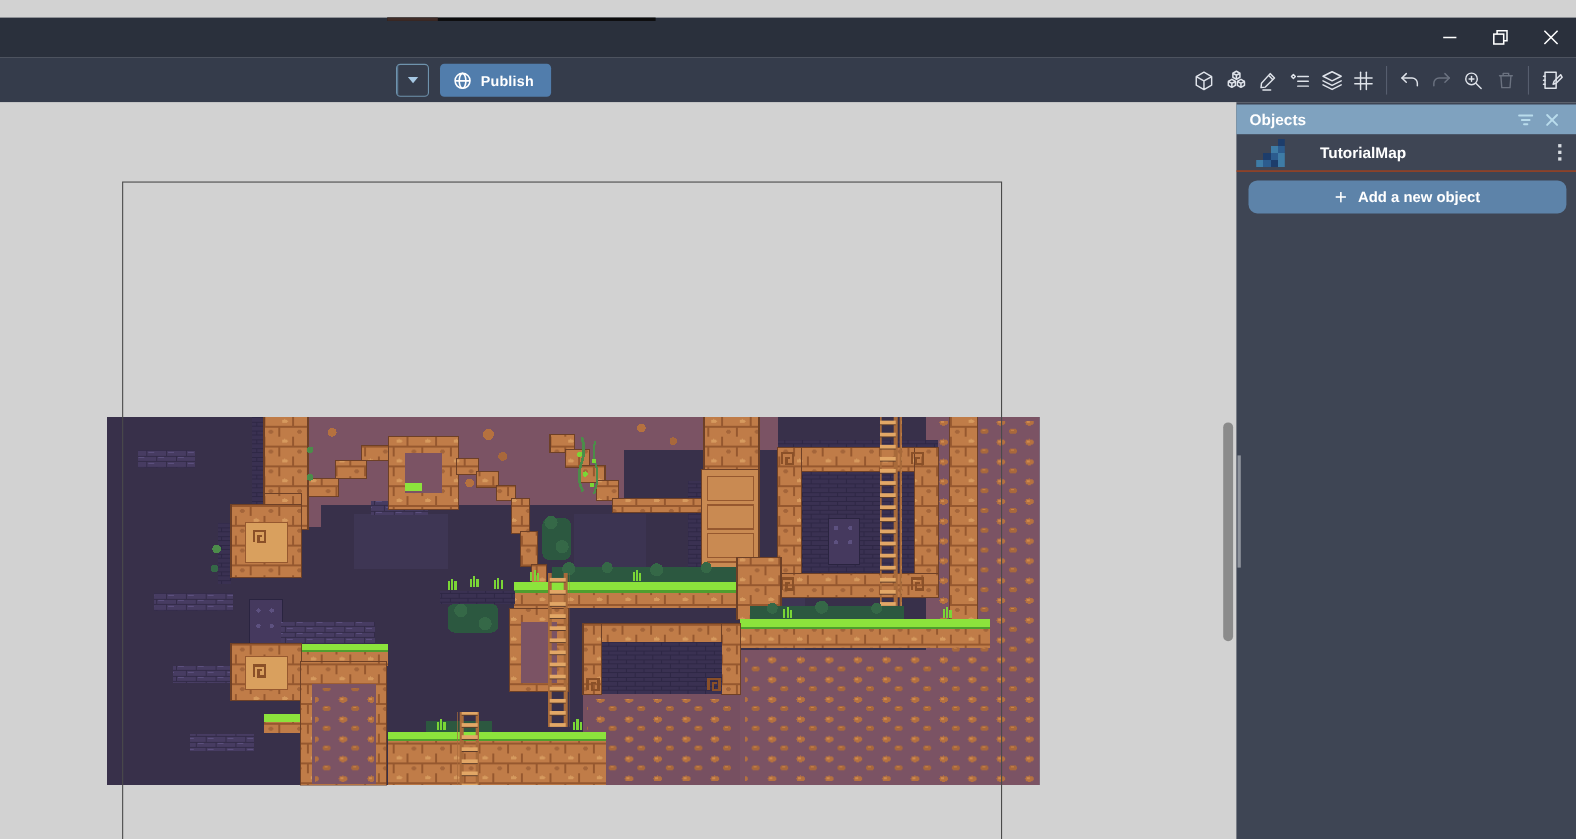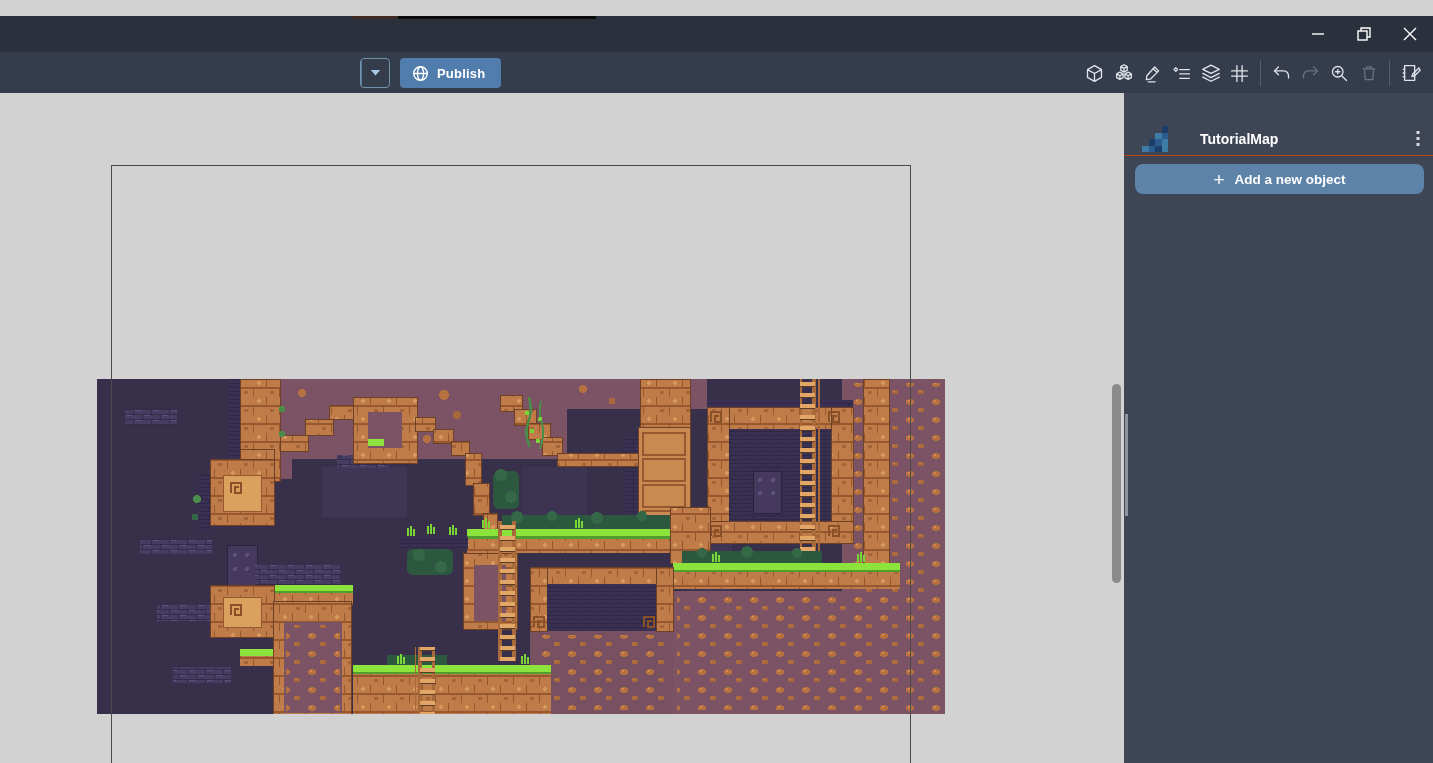--- a/index.html
+++ b/index.html
@@ -419,20 +419,35 @@
         <circle cx="100" cy="120" r="4" fill="#4c8c4a"></circle>
           <circle cx="98" cy="138" r="3.4" fill="#356847"></circle>
       </svg>
 
       <div class="scene-frame"></div>
       <div class="sb-canvas"></div>
       <div class="sb-panel-thin"></div>
     </div>
 
     <div class="panel">
+      <div class="panel-header">
+        <span class="title">Objects</span>
+        <div class="ph-icon">
+          <svg width="14" height="12" viewBox="0 0 14 12">
+              <line x1="1" y1="2" x2="13" y2="2"></line>
+              <line x1="3.5" y1="6" x2="10.5" y2="6"></line>
+              <line x1="5.5" y1="10" x2="8.5" y2="10"></line>
+            </svg>
+        </div>
+        <div class="ph-icon">
+          <svg width="12" height="12" viewBox="0 0 12 12">
+              <path d="M1.5 1.5 L10.5 10.5 M10.5 1.5 L1.5 10.5"></path>
+            </svg>
+        </div>
+      </div>
 
       <div class="obj-row">
         <svg class="obj-thumb" viewBox="0 0 24 24" shape-rendering="crispEdges">
           <g>
             <rect x="18" y="0" width="6" height="6" fill="#1d3d6b"></rect>
             <rect x="12" y="6" width="6" height="6" fill="#3e7ca6"></rect>
               <rect x="18" y="6" width="6" height="6" fill="#2c5c8e"></rect>
             <rect x="6" y="12" width="6" height="6" fill="#1d3d6b"></rect>
               <rect x="12" y="12" width="6" height="6" fill="#2c5c8e"></rect>
               <rect x="18" y="12" width="6" height="6" fill="#3e7ca6"></rect>

